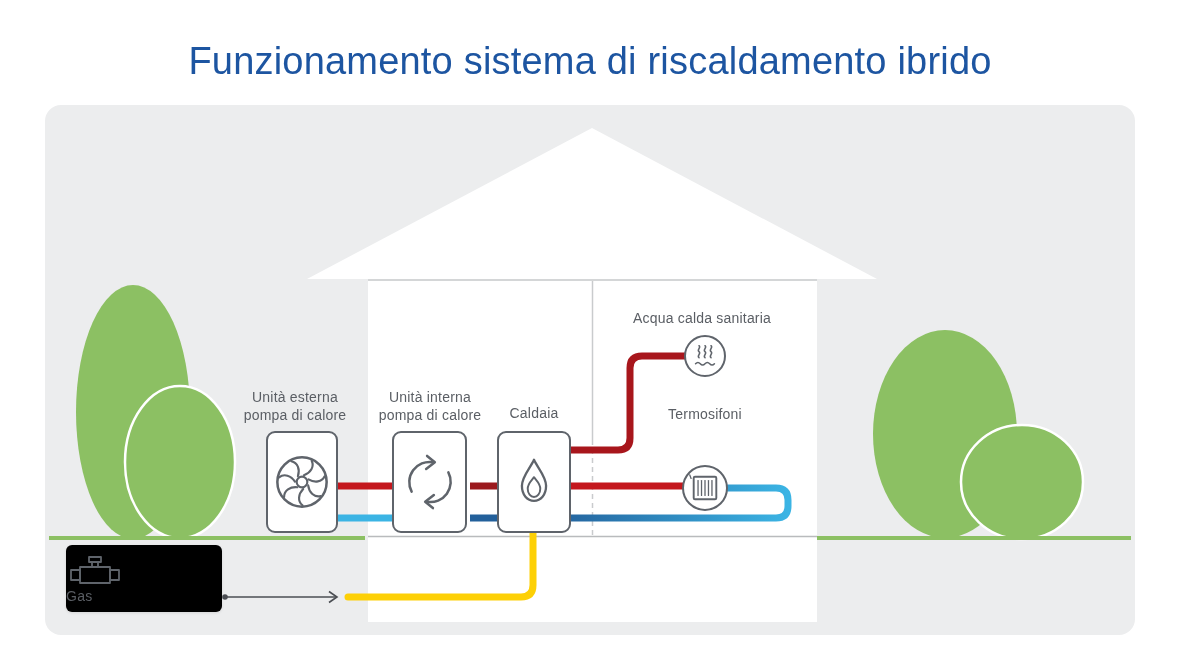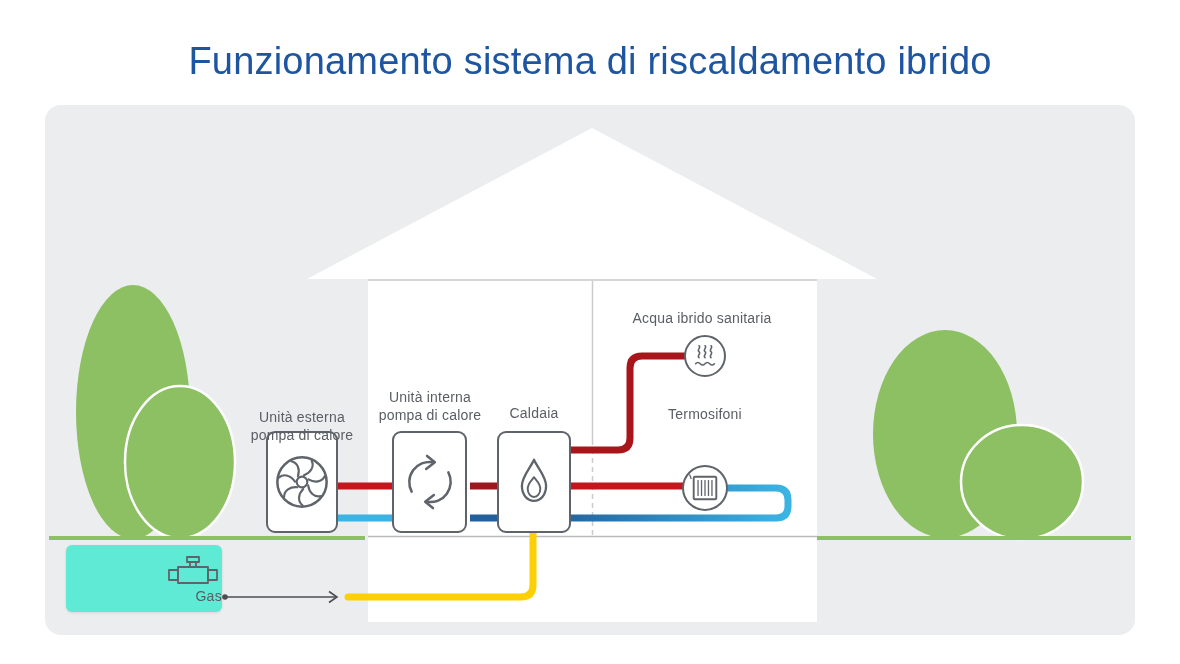--- a/index.html
+++ b/index.html
@@ -26,23 +26,23 @@
   .wallline{stroke:var(--line-gray);stroke-width:1.5;fill:none;}
   .floorline{stroke:#b9bbbd;stroke-width:1.5;fill:none;}
   .divider{stroke:#c9cbcd;stroke-width:1.5;fill:none;}
   .arrowline{stroke:var(--arrow-gray);stroke-width:1.6;fill:none;}
   .arrowdot{fill:var(--arrow-gray);}
   
   .unit{position:absolute;background:#fff;border:2px solid var(--icon-stroke);border-radius:9px;
         display:flex;align-items:center;justify-content:center;box-sizing:border-box;}
   .bubble{position:absolute;background:#fff;border:2px solid var(--icon-stroke);border-radius:50%;
           display:flex;align-items:center;justify-content:center;box-sizing:border-box;}
-  .gasbox{position:absolute;left:21px;top:440px;width:156px;height:67px;background:#5eead4;
+  .gasbox{position:absolute;left:21px;top:440px;width:156px;height:67px;background:#000000;
           border-radius:6px;box-shadow:0 1px 3px rgba(0,0,0,.10);
-          display:flex;flex-direction:column;align-items:flex-end;justify-content:center;gap:0;}
+          display:flex;flex-direction:column;align-items:flex-start;justify-content:center;gap:0;}
   .ic{fill:none;stroke:var(--icon-stroke);stroke-linecap:round;stroke-linejoin:round;}
   
   .lbl{position:absolute;color:var(--label-gray);font-size:14px;line-height:18px;
        text-align:center;letter-spacing:.2px;}
   .gas-lbl{color:var(--label-gray);font-size:14px;letter-spacing:.3px;}
 </style>
 </head>
 <body>
 
 <div class="stage">
@@ -156,28 +156,28 @@
           <rect x="14" y="13" width="30" height="16"></rect>
           <rect x="5" y="16" width="9" height="10"></rect>
           <rect x="44" y="16" width="9" height="10"></rect>
           <rect x="26" y="8" width="6" height="5"></rect>
           <rect x="23" y="3" width="12" height="5"></rect>
         </g>
       </svg>
       <div class="gas-lbl">Gas</div>
     </div>
 
-    <div class="lbl" style="left:177px;top:283px;width:160px;margin-top:20px;">
+    <div class="lbl" style="left:170px;top:283px;width:160px;">
       <div>Unità esterna</div>
       <div>pompa di calore</div>
     </div>
     <div class="lbl" style="left:305px;top:283px;width:160px;">
       <div>Unità interna</div>
       <div>pompa di calore</div>
     </div>
     <div class="lbl" style="left:429px;top:299px;width:120px;text-align:center;">Caldaia</div>
-    <div class="lbl" style="left:557px;top:204px;width:200px;">Acqua ibrido sanitaria</div>
+    <div class="lbl" style="left:557px;top:204px;width:200px;">Acqua calda sanitaria</div>
     <div class="lbl" style="left:560px;top:300px;width:200px;">
       <div>Termosifoni</div>
     </div>
 
   </div>
 </div>
 
 </body></html>

